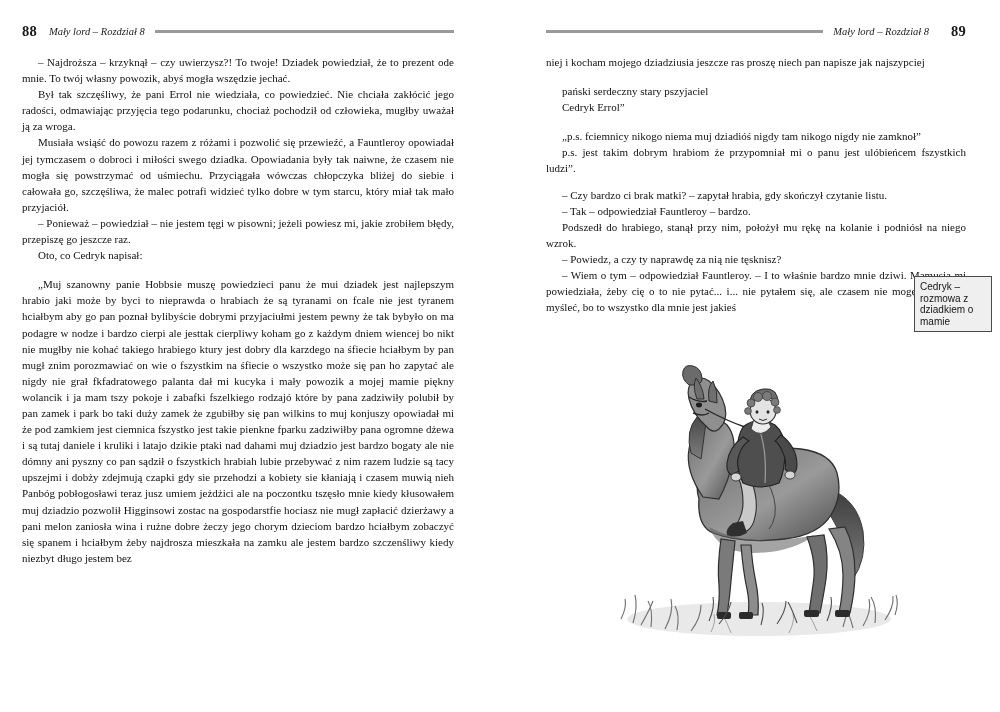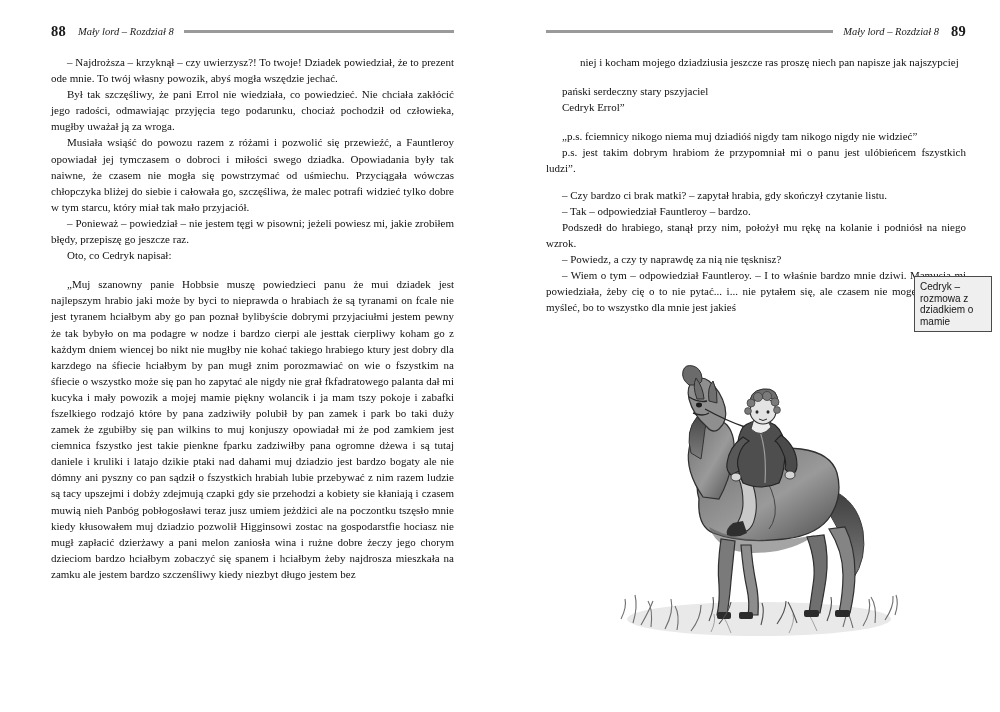--- a/index.html
+++ b/index.html
@@ -19,42 +19,42 @@
     width: 1000px;
     height: 712px;
     display: flex;
   }
   .page {
     position: relative;
     width: 500px;
     height: 712px;
     box-sizing: border-box;
   }
-  .page-left { padding: 22px 46px 20px 51px; }
+  .page-left { padding: 22px 46px 20px 22px; }
   .page-right { padding: 22px 34px 20px 46px; }
 
   
   .runhead {
     display: flex;
     align-items: center;
     height: 18px;
     font-size: 10.5px;
     font-style: italic;
     color: #1a1a1a;
   }
   .runhead.left { justify-content: flex-start; }
   .runhead.right { justify-content: flex-end; }
   .folio {
     font-size: 14.5px;
     font-weight: bold;
     font-style: normal;
     letter-spacing: 0.2px;
   }
   .runhead.left .folio { margin-right: 12px; }
-  .runhead.right .folio { margin-left: 12px; }
+  .runhead.right .folio { margin-left: 22px; }
   .rule {
     flex: 1;
     height: 3px;
     background: #9a9a9a;
     margin: 0 10px;
     min-width: 26px;
   }
   .runhead.left .rule { margin-left: 10px; margin-right: 0; }
   .runhead.right .rule { margin-right: 10px; margin-left: 0; }
   .runtitle { white-space: nowrap; }
@@ -65,21 +65,21 @@
     font-size: 11px;
     line-height: 16.1px;
     text-align: justify;
     text-justify: inter-word;
     hyphens: manual;
   }
   .body p {
     margin: 0;
     text-indent: 16px;
   }
-  .body p.noindent { text-indent: 0; margin-left: 34px; }
+  .body p.noindent { text-indent: 0; }
   .body p.letter {
     text-indent: 16px;
   }
   .center {
     text-indent: 0;
     margin: 0;
   }
   .gap-sm { height: 10px; }
   .gap-md { height: 13px; }
 
@@ -142,21 +142,21 @@
       <span class="runtitle">Mały lord – Rozdział 8</span>
       <span class="folio">89</span>
     </div>
 
     <div class="body">
       <p class="noindent">niej i kocham mojego dziadziusia jeszcze ras proszę niech pan napisze jak najszypciej</p>
       <div class="gap-md"></div>
       <p class="center">pański serdeczny stary pszyjaciel</p>
       <p class="center">Cedryk Errol”</p>
       <div class="gap-md"></div>
-      <p>„p.s. fciemnicy nikogo niema muj dziadióś nigdy tam nikogo nigdy nie widzieć”</p>
+      <p>„p.s. fciemnicy nikogo niema muj dziadióś nigdy tam nikogo nigdy nie zamknoł”</p>
       <p>p.s. jest takim dobrym hrabiom że przypomniał mi o panu jest ulóbieńcem fszystkich ludzi”.</p>
       <div class="gap-sm"></div>
       <p>– Czy bardzo ci brak matki? – zapytał hrabia, gdy skończył czytanie listu.</p>
       <p>– Tak – odpowiedział Fauntleroy – bardzo.</p>
       <p>Podszedł do hrabiego, stanął przy nim, położył mu rękę na kolanie i podniósł na niego wzrok.</p>
       <p>– Powiedz, a czy ty naprawdę za nią nie tęsknisz?</p>
       <p>– Wiem o tym – odpowiedział Fauntleroy. – I to właśnie bardzo mnie dziwi. Mamusia mi powiedziała, żeby cię o to nie pytać... i... nie pytałem się, ale czasem nie mogę o tym nie myśleć, bo to wszystko dla mnie jest jakieś</p>
     </div>
 
     <div class="marginal">Cedryk – rozmowa z dziadkiem o mamie</div>

